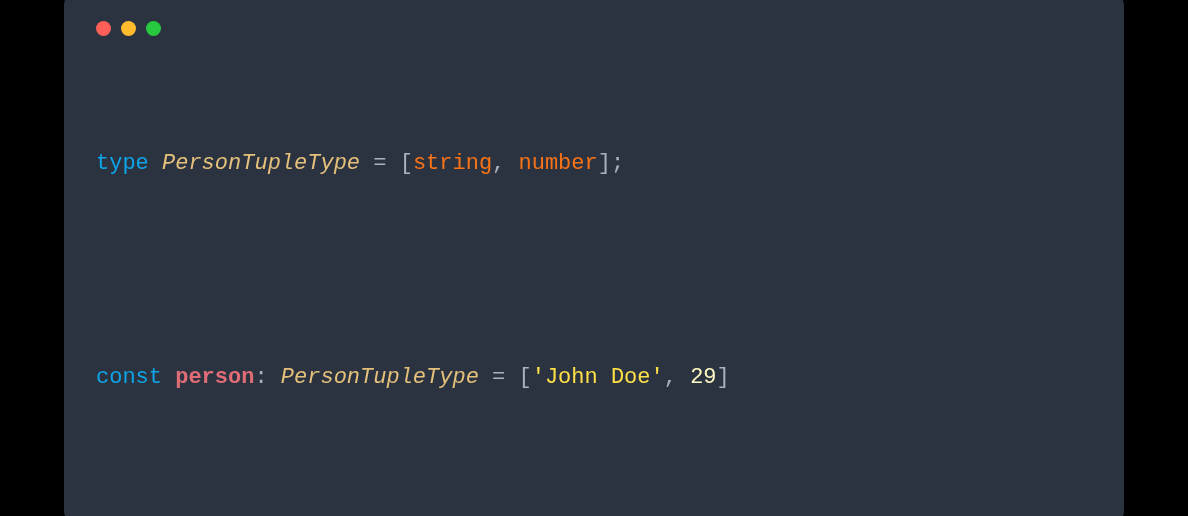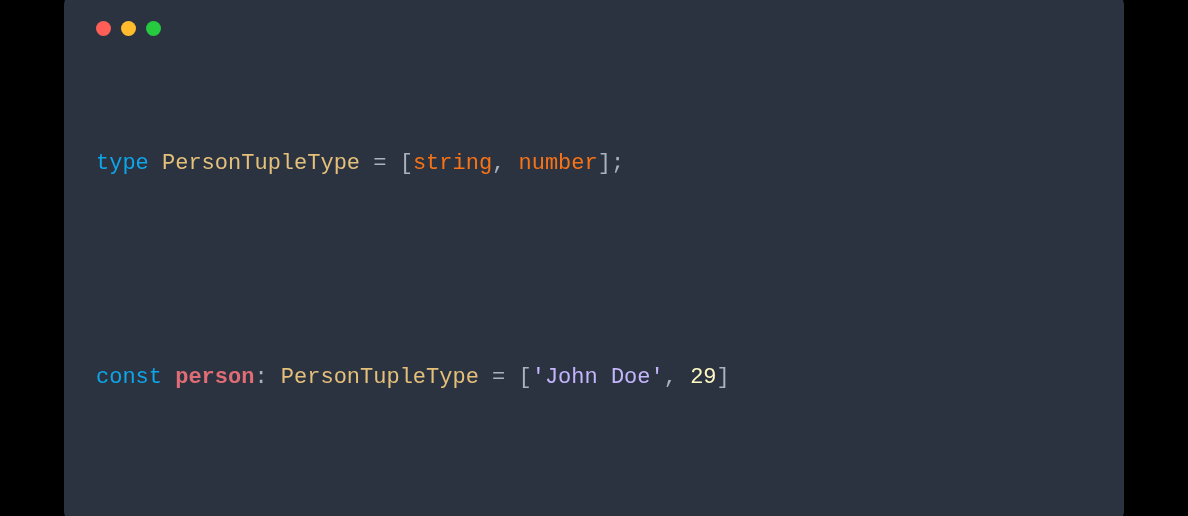--- a/index.html
+++ b/index.html
@@ -43,25 +43,25 @@
       white-space: pre;
     }
     .code-line {
       display: block;
       margin-bottom: 10px;
     }
     .blank-line {
       height: 28px;
     }
     .tok-keyword { color: #0ea5e9; }
-    .tok-type { color: #e5c07b; }
+    .tok-type { color: #e5c07b; font-style: italic; }
     .tok-punct { color: #abb2bf; }
     .tok-builtin { color: #f97316; }
     .tok-variable { color: #e06c75; font-weight: bold; }
-    .tok-string { color: #c4b5fd; }
+    .tok-string { color: #fde047; }
     .tok-number { color: #fef9c3; }
     .tok-plain { color: #abb2bf; }
   </style>
 </head>
 <body>
 
 <div class="code-window">
   <div class="window-controls">
     <div class="control-dot dot-red"></div>
     <div class="control-dot dot-yellow"></div>

